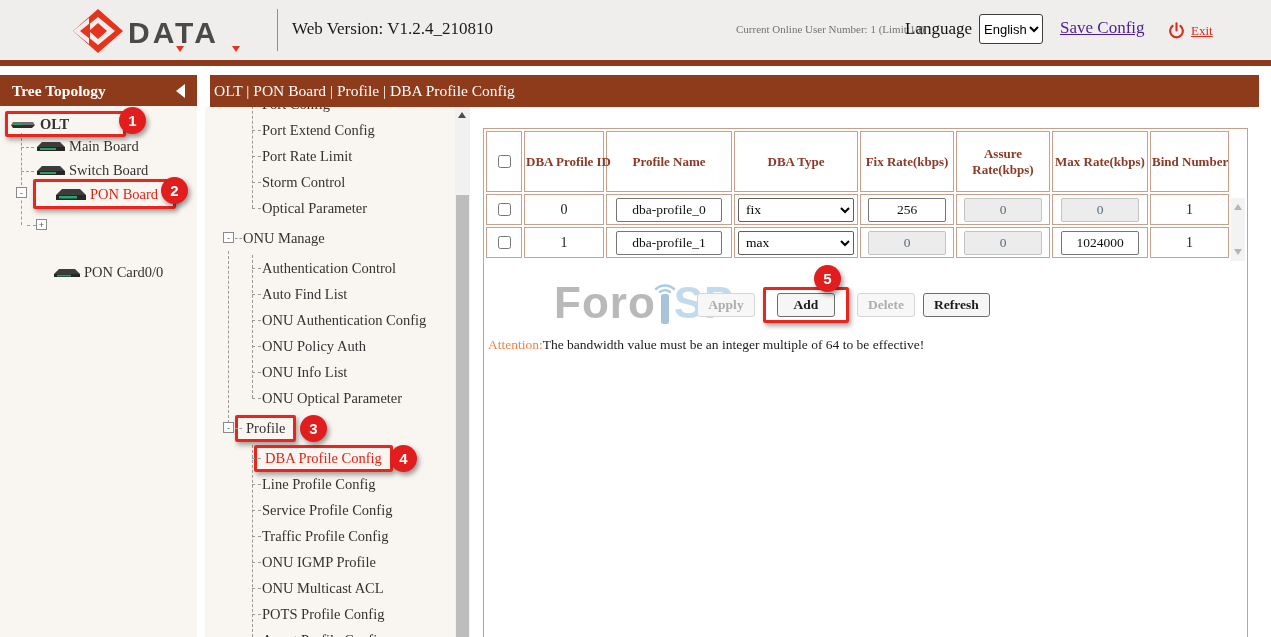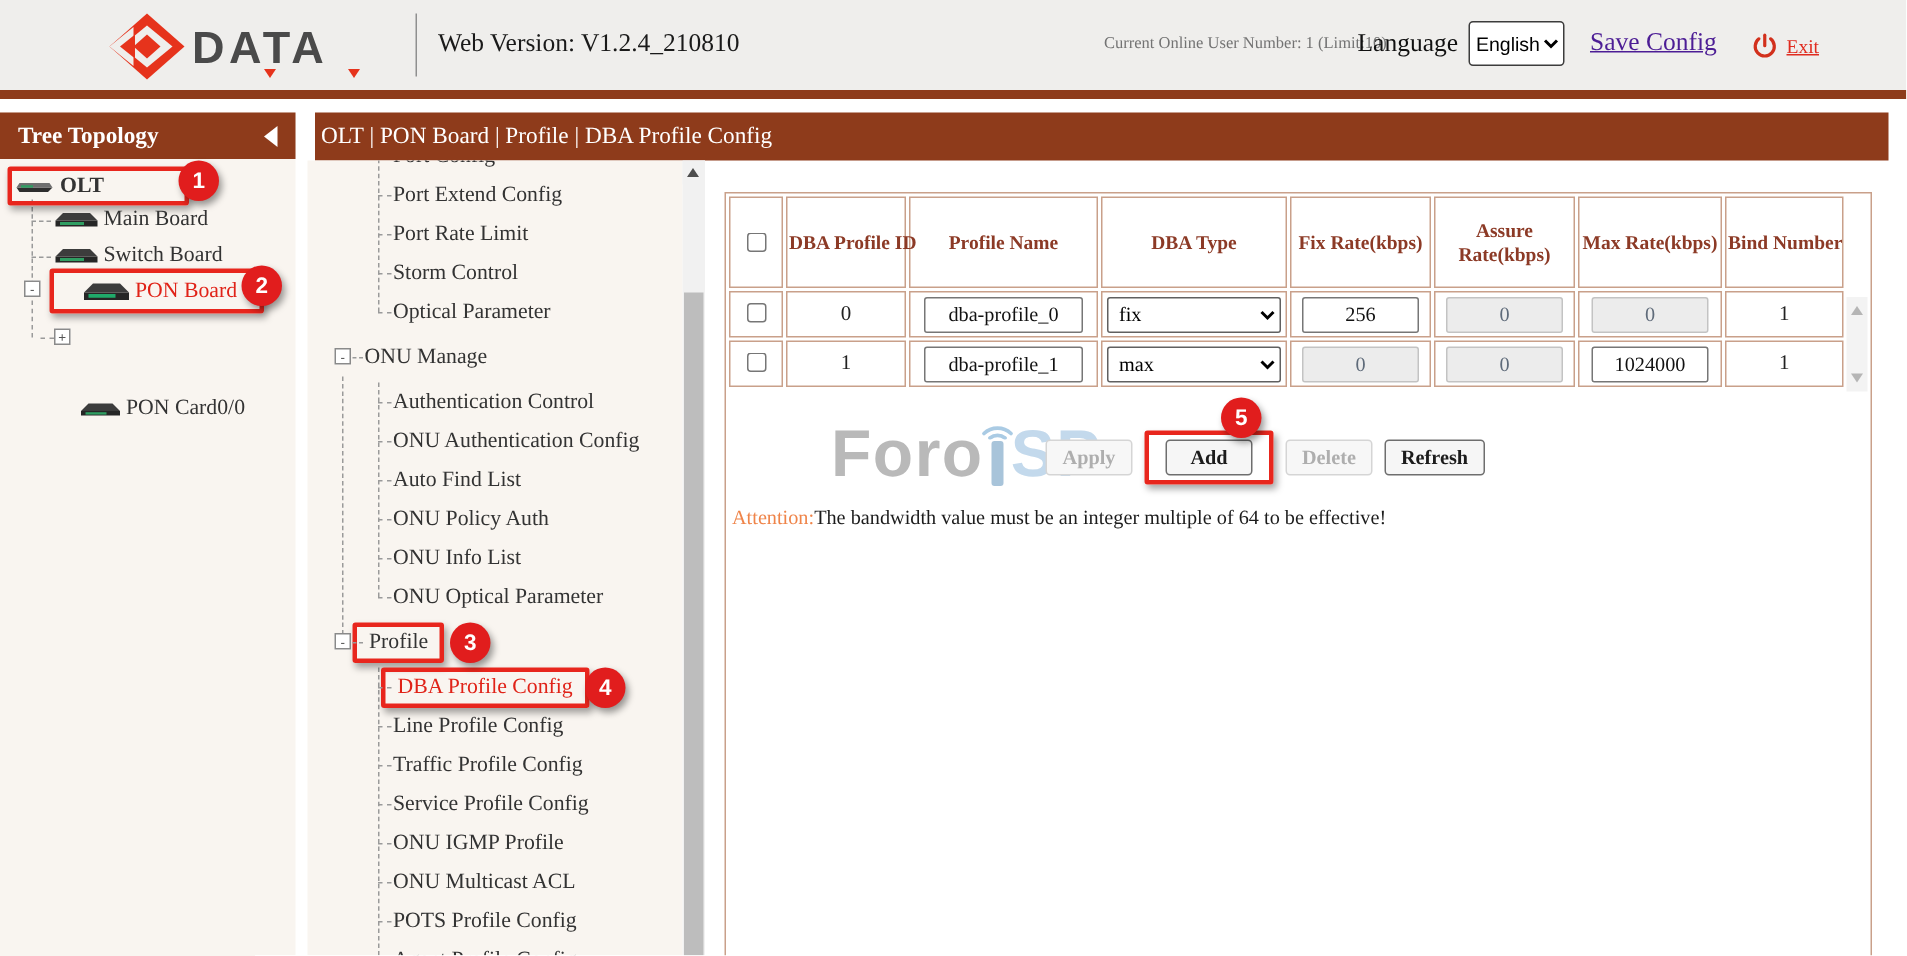--- a/index.html
+++ b/index.html
@@ -261,24 +261,24 @@
       </div>
 
       <div class="nav-item lvl1">
         <span class="expander">-</span>
         <span>ONU Manage</span>
       </div>
       <div class="nav-item lvl2">
         <span>Authentication Control</span>
       </div>
       <div class="nav-item lvl2">
+        <span>Auto Find List</span>
+      </div>
+      <div class="nav-item lvl2">
         <span>ONU Authentication Config</span>
-      </div>
-      <div class="nav-item lvl2">
-        <span>Auto Find List</span>
       </div>
       <div class="nav-item lvl2">
         <span>ONU Policy Auth</span>
       </div>
       <div class="nav-item lvl2">
         <span>ONU Info List</span>
       </div>
       <div class="nav-item lvl2">
         <span>ONU Optical Parameter</span>
       </div>
@@ -293,24 +293,24 @@
       <div class="nav-item lvl2">
         <span class="redbox nav-redbox">
           <span class="sel-red">DBA Profile Config</span>
         </span>
         <span class="badge" style="left:185px;top:0;">4</span>
       </div>
       <div class="nav-item lvl2">
         <span>Line Profile Config</span>
       </div>
       <div class="nav-item lvl2">
+        <span>Service Profile Config</span>
+      </div>
+      <div class="nav-item lvl2">
         <span>Traffic Profile Config</span>
-      </div>
-      <div class="nav-item lvl2">
-        <span>Service Profile Config</span>
       </div>
       <div class="nav-item lvl2">
         <span>ONU IGMP Profile</span>
       </div>
       <div class="nav-item lvl2">
         <span>ONU Multicast ACL</span>
       </div>
       <div class="nav-item lvl2">
         <span>POTS Profile Config</span>
       </div>

